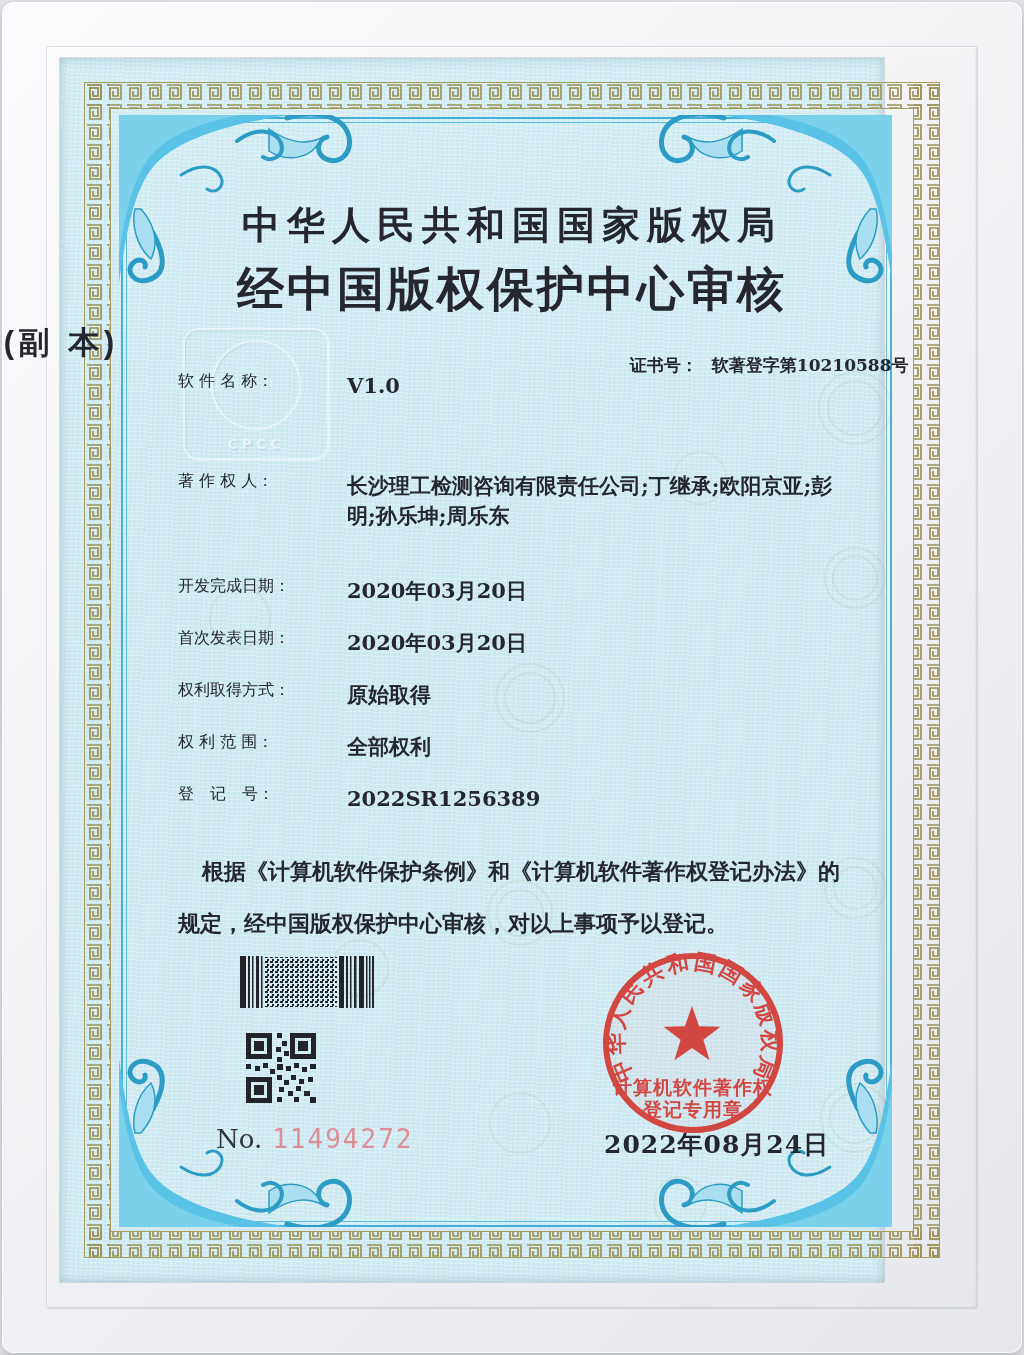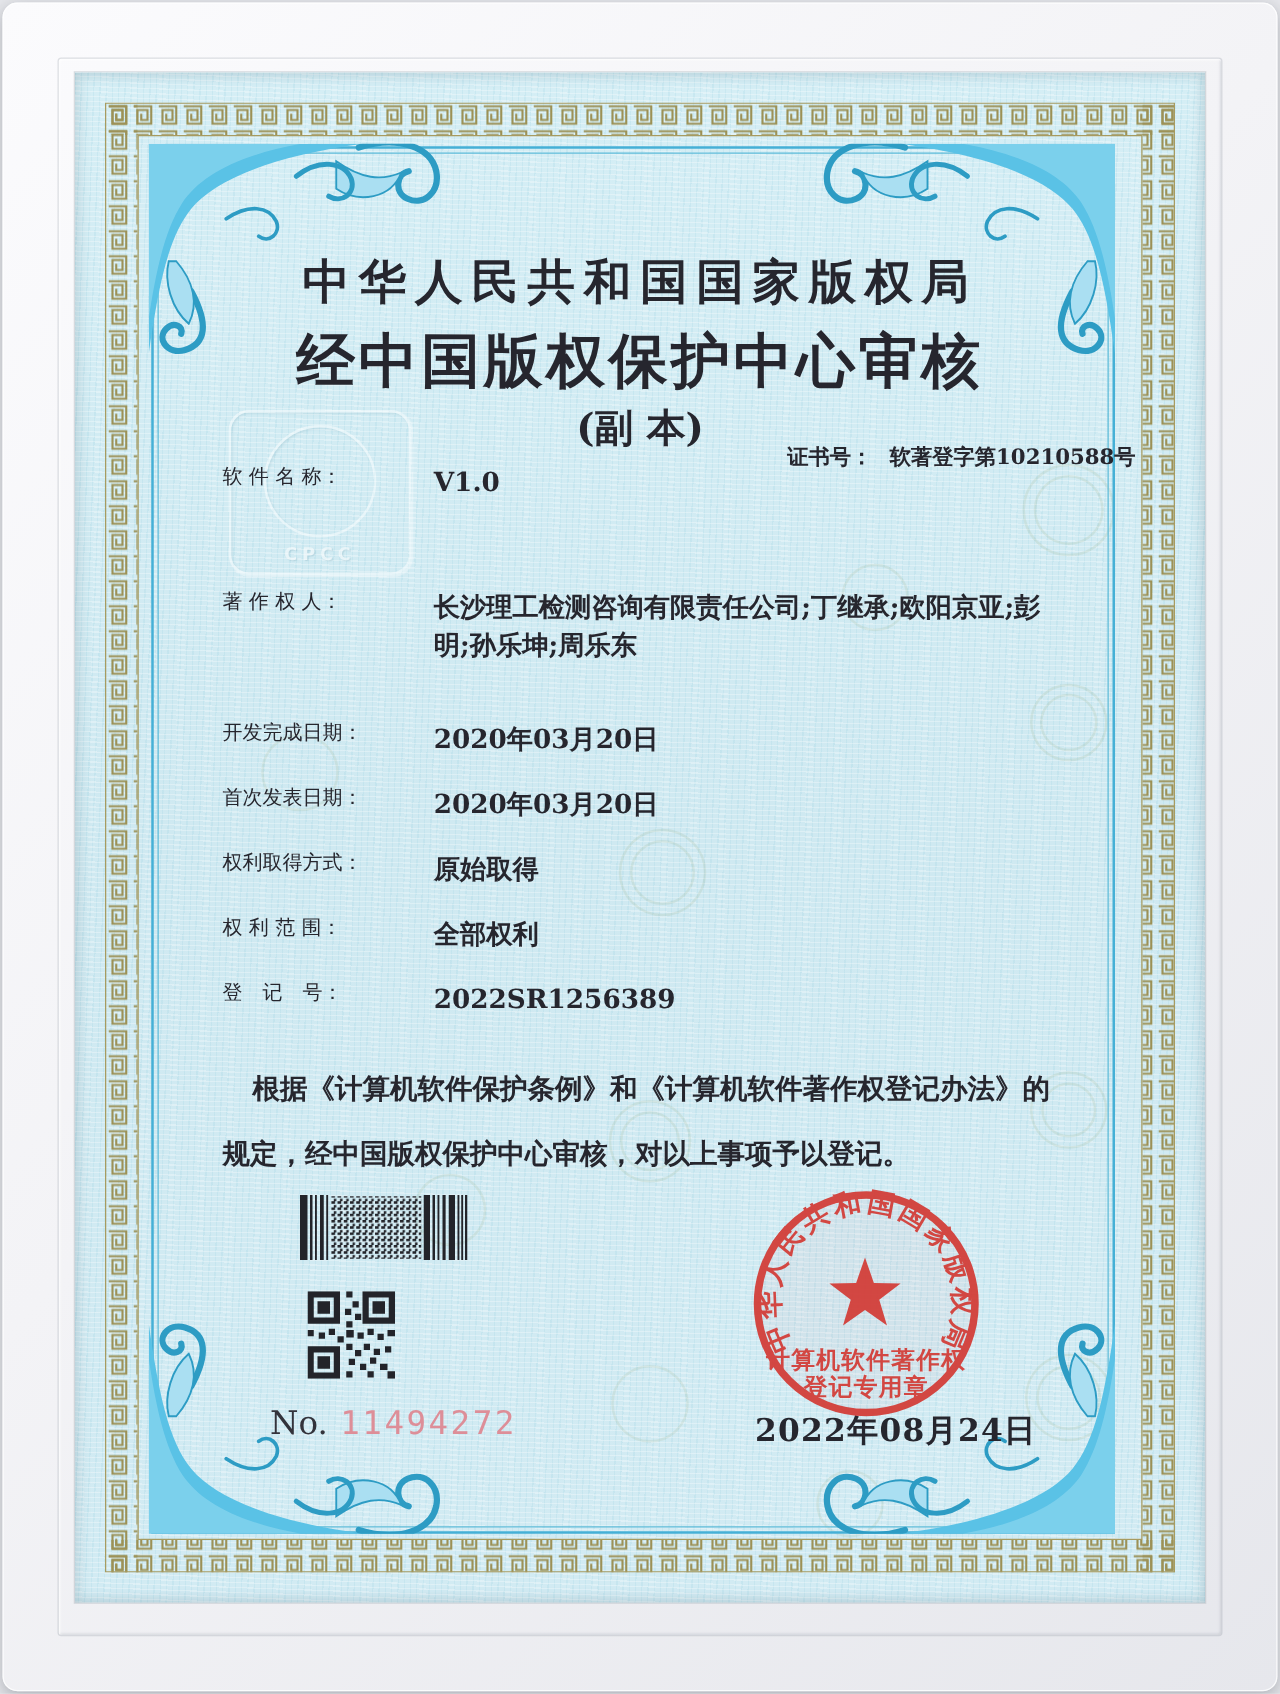--- a/index.html
+++ b/index.html
@@ -8,21 +8,21 @@
 
   
   .frame{position:absolute;inset:2px;border-radius:12px;
     background:linear-gradient(135deg,#fbfbfd 0%,#f3f3f6 45%,#e6e7ec 100%);
     box-shadow:0 4px 14px rgba(40,45,60,.30), inset 0 0 0 1px rgba(255,255,255,.8);}
   .frame-bevel{position:absolute;inset:44px;border-radius:3px;
     border:1px solid rgba(120,128,140,.22);
     box-shadow:inset 1px 1px 2px rgba(255,255,255,.9), inset -1px -1px 2px rgba(90,100,115,.18);}
 
   
-  .paper{position:absolute;left:60px;top:58px;width:904px;height:1224px;
+  .paper{position:absolute;left:60px;top:58px;width:824px;height:1224px;
     background:
       repeating-linear-gradient(2deg, rgba(255,255,255,.30) 0 1px, rgba(255,255,255,0) 1px 4px),
       repeating-linear-gradient(92deg, rgba(126,196,216,.14) 0 1px, rgba(126,196,216,0) 1px 5px),
       linear-gradient(180deg,#d5eef5 0%,#cfe9f1 50%,#d2ebf3 100%);
     box-shadow:inset 0 0 12px rgba(60,90,105,.28), 0 0 0 1px rgba(150,160,170,.35);}
 
   .wm{position:absolute;left:0;top:0;width:904px;height:1224px;pointer-events:none;}
 
   
   .meander{position:absolute;left:24px;top:24px;width:856px;height:1176px;}
@@ -43,22 +43,22 @@
   .emboss .ctext{position:absolute;left:0;right:0;bottom:6px;text-align:center;
     font:700 14px "DejaVu Sans","Liberation Sans",sans-serif;letter-spacing:4px;
     color:rgba(255,255,255,.95);text-shadow:1px 1px 1px rgba(124,170,186,.6);}
 
   
   .ink{color:#26262e;}
   .authority{position:absolute;left:0;top:200px;width:100%;text-align:center;
     font-size:38px;font-weight:700;letter-spacing:7px;white-space:nowrap;}
   .cert-title{position:absolute;left:0;top:258px;width:100%;text-align:center;
     font-size:47px;font-weight:700;letter-spacing:3px;white-space:nowrap;}
-  .copy{position:absolute;left:0;top:322px;width:100%;text-align:center;
-    font-size:31px;font-weight:700;white-space:pre;}
+  .copy{position:absolute;left:0;top:322px;width:100%;text-align:left;
+    font-size:31px;font-weight:700;white-space:pre;font-family:Liberation Mono, monospace;}
   .certno{position:absolute;left:618px;top:334px;font-size:17px;font-weight:700;white-space:pre;}
   .certno .cv{margin-left:14px;}
 
   .row{position:absolute;left:0;width:100%;}
   .lab{position:absolute;left:178px;font-size:16px;font-weight:400;white-space:pre;}
   .val{position:absolute;left:347px;font-size:21px;font-weight:700;}
   .vline{line-height:30px;white-space:nowrap;}
 
   .statement{position:absolute;left:178px;top:845px;width:690px;
     font-size:22px;font-weight:700;}

